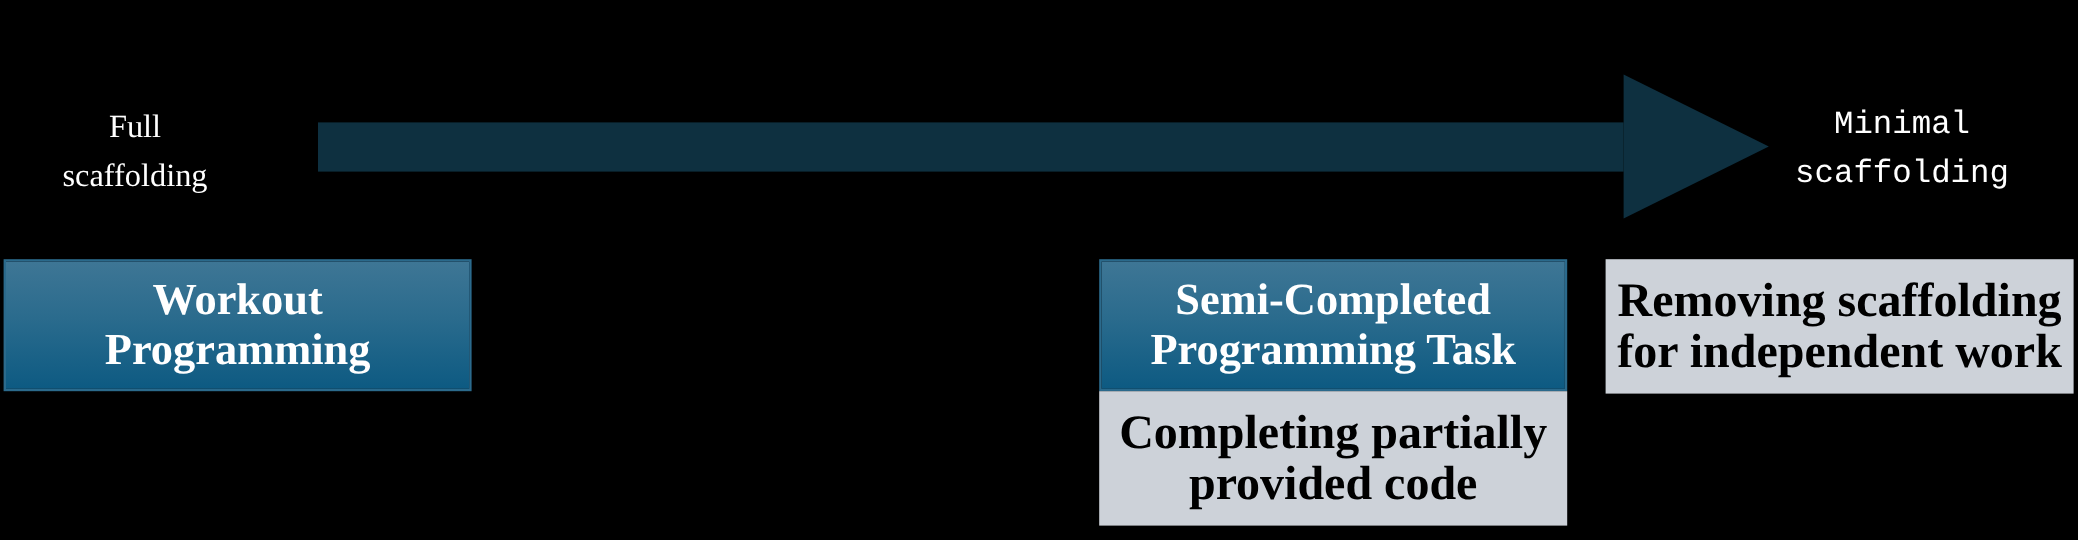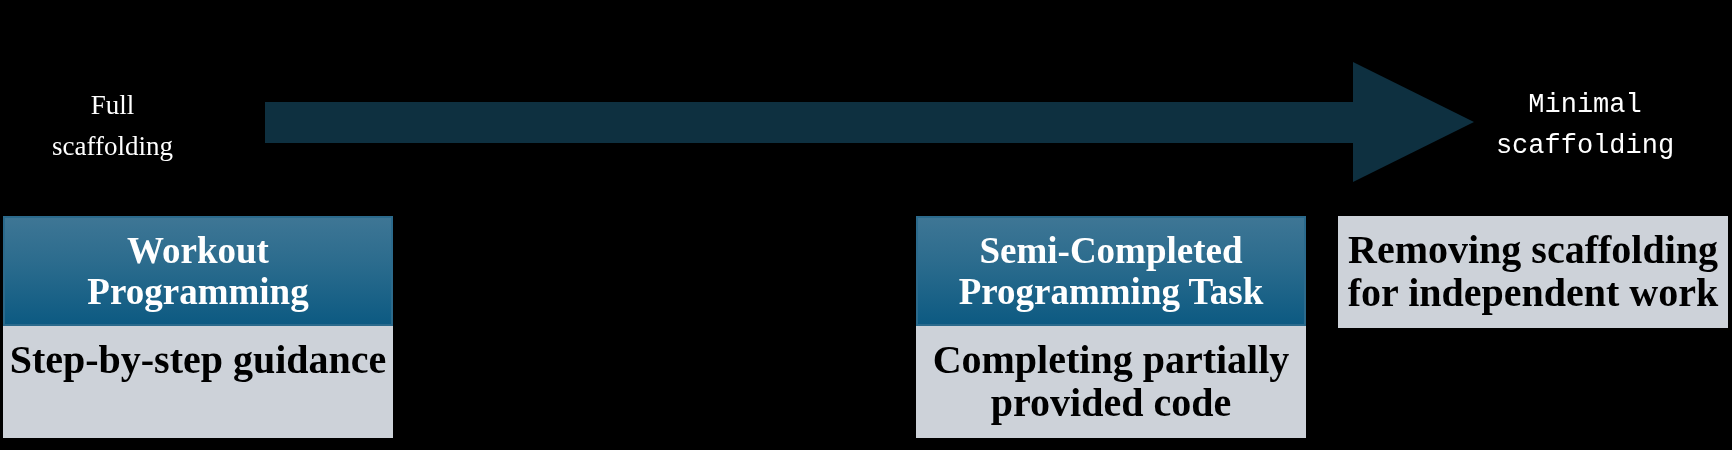--- a/index.html
+++ b/index.html
@@ -99,21 +99,20 @@
 
   <div class="arrow-shaft"></div>
   <div class="arrow-head"></div>
 
   <div class="edge-label right">Minimal
 scaffolding</div>
 
   <div class="stage stage-1">
     <div class="stage-header">Workout
 Programming</div>
-    <div class="stage-body">Step-by-step guidance</div>
   </div>
 
   <div class="stage stage-2">
   </div>
 
   <div class="stage stage-3">
     <div class="stage-header">Semi-Completed
 Programming Task</div>
     <div class="stage-body">Completing partially
 provided code</div>

